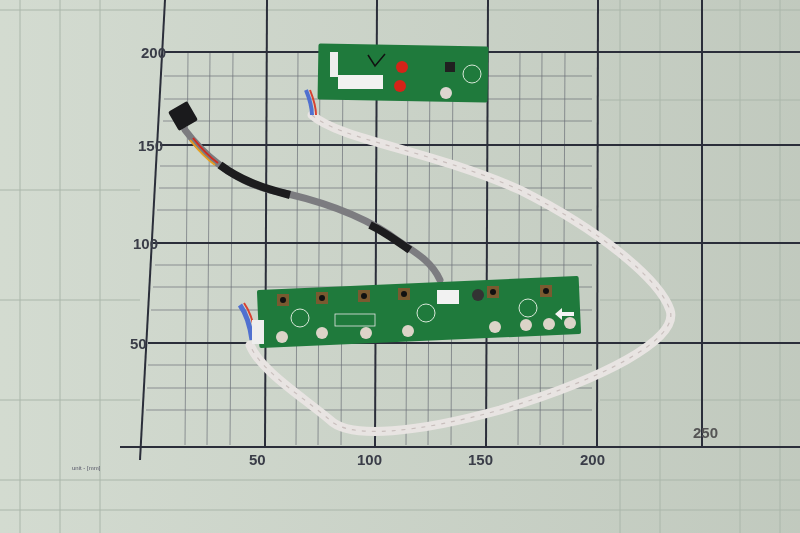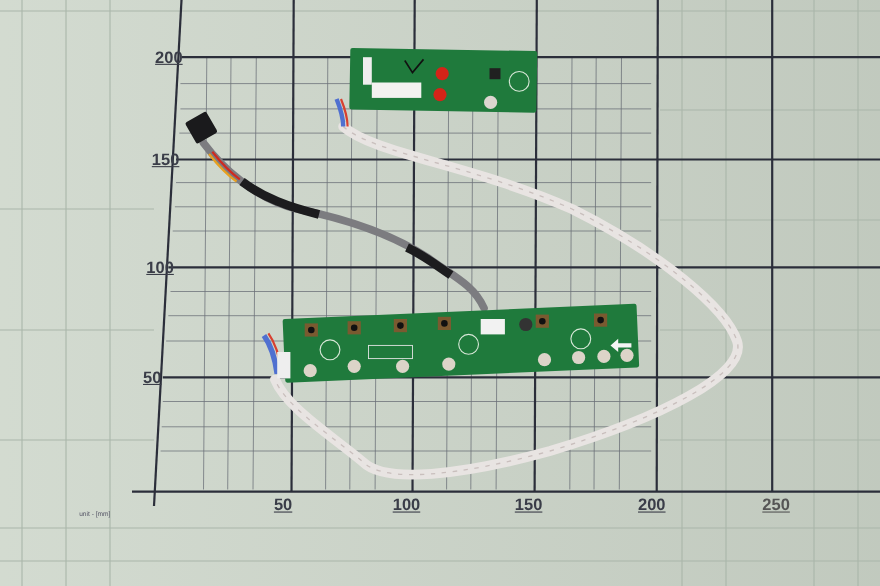--- a/index.html
+++ b/index.html
@@ -2,21 +2,21 @@
 <html><head>
 <meta charset="utf-8">
 <style>
   html,body{margin:0;padding:0;}
   body{width:800px;height:533px;overflow:hidden;background:#c9d3c6;font-family:"Liberation Sans",sans-serif;position:relative;}
   .scene{position:absolute;left:0;top:0;width:800px;height:533px;
     background:
       linear-gradient(90deg, rgba(255,255,255,0.12), rgba(0,0,0,0.06)),
       #cdd6ca;}
   svg{position:absolute;left:0;top:0;}
-  .lbl{position:absolute;color:#3a3d48;font-weight:bold;text-decoration:underline;}
+  .lbl{position:absolute;color:#3a3d48;font-weight:bold;}
   .big{font-size:15px;}
   .unit{position:absolute;left:72px;top:465px;font-size:6px;color:#556;}
 </style>
 </head>
 <body>
 
 <div class="scene">
   <svg width="800" height="533" viewBox="0 0 800 533">
 
     <g stroke="#aab6aa" stroke-width="1">
@@ -148,16 +148,16 @@
 
   <div class="lbl big" style="left:141px;top:44px;">200</div>
   <div class="lbl big" style="left:138px;top:137px;">150</div>
   <div class="lbl big" style="left:133px;top:235px;">100</div>
   <div class="lbl big" style="left:130px;top:335px;">50</div>
 
   <div class="lbl big" style="left:249px;top:451px;">50</div>
   <div class="lbl big" style="left:357px;top:451px;">100</div>
   <div class="lbl big" style="left:468px;top:451px;">150</div>
   <div class="lbl big" style="left:580px;top:451px;">200</div>
-  <div class="lbl big" style="left:693px;top:451px;color:#555;">250</div>
+  <div class="lbl big" style="left:693px;top:424px;color:#555;">250</div>
 
   <div class="unit">unit - [mm]</div>
 </div>
 
 </body></html>

